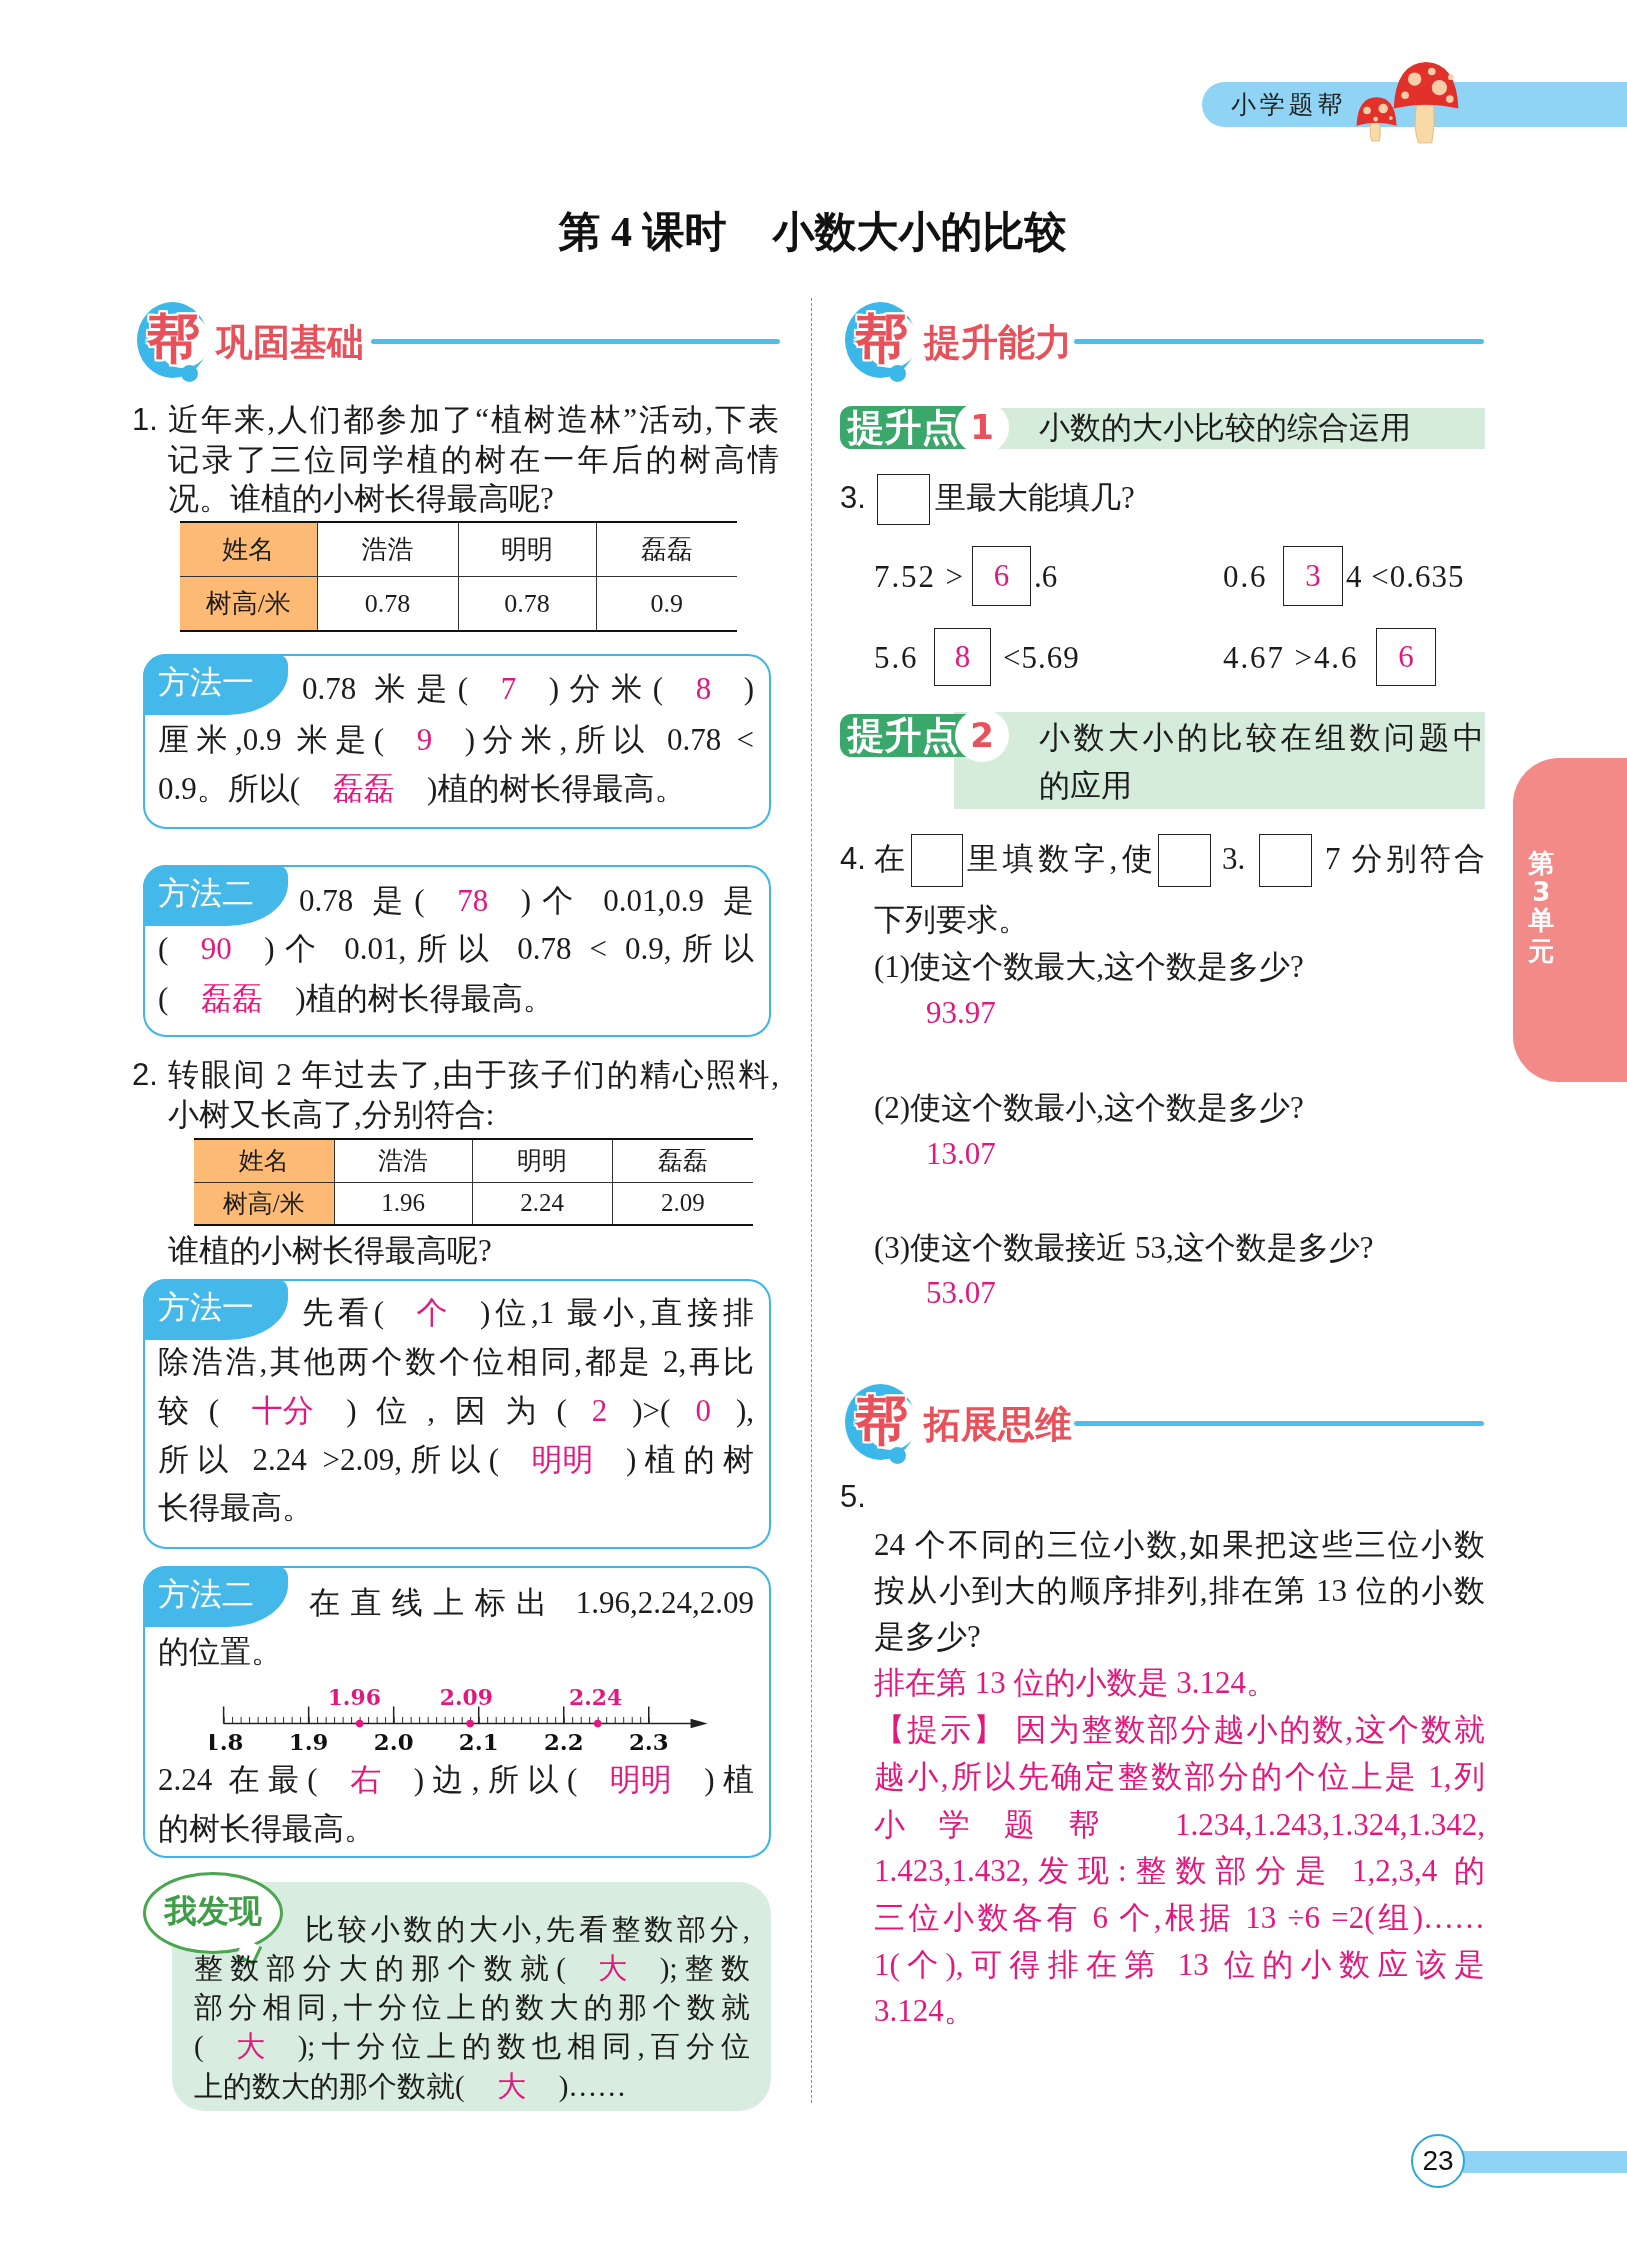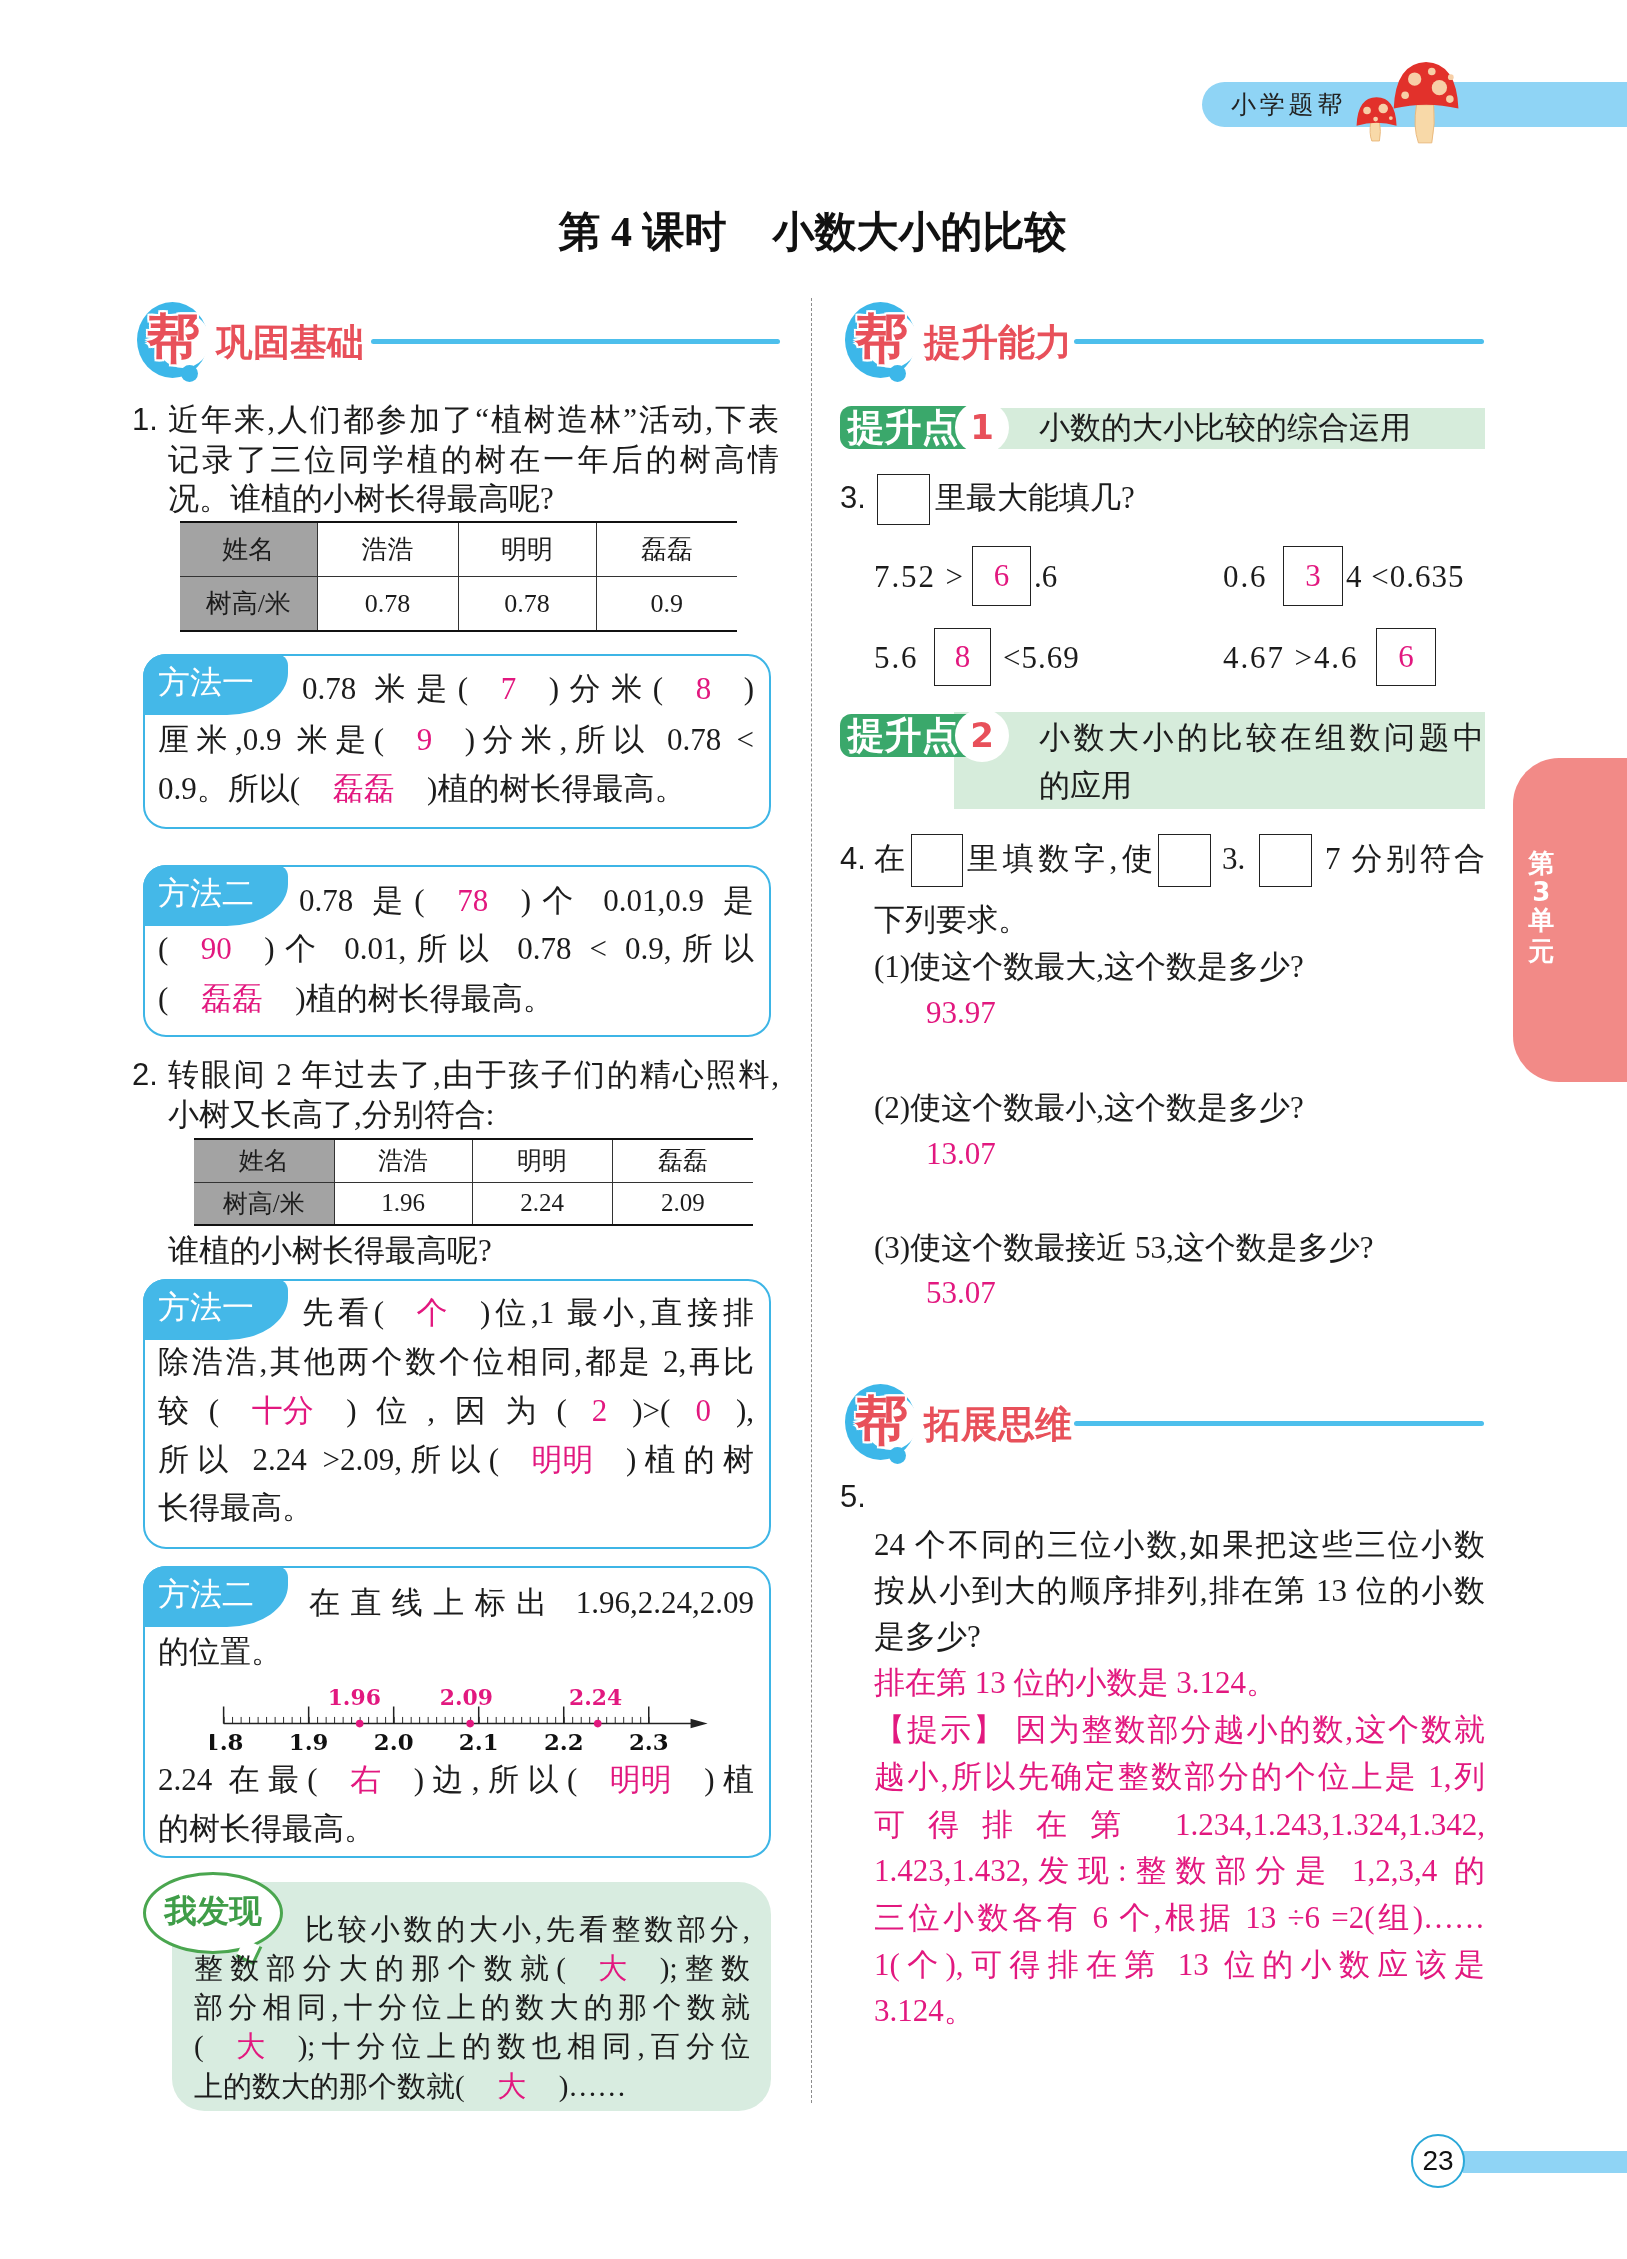--- a/index.html
+++ b/index.html
@@ -26,21 +26,21 @@
 .sec-ring::after{content:"";position:absolute;left:44px;top:63px;width:17px;height:17px;border-radius:50%;background:#3cb7e9}
 .sec-badge{left:9.6px;top:13.4px;font-size:54px;line-height:63px;font-weight:bold;color:#e8505a;font-family:"DejaVu Sans",sans-serif;
   text-shadow:1.9px 0 #fff,-1.9px 0 #fff,0 1.9px #fff,0 -1.9px #fff,1.9px 1.9px #fff,-1.9px -1.9px #fff,1.9px -1.9px #fff,-1.9px 1.9px #fff}
 .sec-label{left:79px;top:26px;font-size:37px;line-height:46px;font-weight:bold;color:#e8505a;font-family:"DejaVu Sans",sans-serif;white-space:nowrap}
 .sec-rule{top:45px;height:4.8px;background:#4dbfec;border-radius:2.9px}
 
 .divider{border-left:1.9px dashed #8c8c8c;width:0}
 
 .tbl{position:absolute;border-collapse:collapse;table-layout:fixed;border-top:2.9px solid #111;border-bottom:2.9px solid #111}
 .tbl td{text-align:center;border-left:1.4px solid #333;font-size:26px;padding:0;white-space:nowrap}
-.tbl td:first-child{border-left:none;background:#a3a3a3}
+.tbl td:first-child{border-left:none;background:#fdba74}
 .tbl tr+tr td{border-top:1.4px solid #333}
 
 .mbox{border:2.4px solid #3db5e6;border-radius:23px;background:#fff}
 .mlabel{left:-2.4px;top:-2.4px;width:145px;height:61px;background:#44b8e8;color:#fff;font-size:32px;line-height:57px;padding-left:15.3px;
   border-radius:23px 11.5px 61px 0 / 23px 11.5px 42px 0;font-family:"DejaVu Sans",sans-serif;white-space:nowrap}
 
 .disc-box{background:#d8ece0;border-radius:32.5px}
 .bubble{background:#fff;border:3.3px solid #4aa64f;border-radius:50%;color:#3f9d48;font-weight:bold;font-size:32.5px;font-family:"DejaVu Sans",sans-serif;text-align:center;line-height:73px}
 .bubble::after{content:"";position:absolute;right:21px;bottom:-10.5px;width:17px;height:17px;background:#fff;border-right:3.3px solid #4aa64f;border-bottom:3.3px solid #4aa64f;transform:rotate(25deg)}
 
@@ -301,21 +301,21 @@
   </div>
 
   <div class="qnum" style="left:840px;top:1473px">5.</div>
   <div class="ln" style="left:874px;top:1521px;width:611px">24 个不同的三位小数,如果把这些三位小数</div>
   <div class="ln" style="left:874px;top:1567px;width:611px">按从小到大的顺序排列,排在第 13 位的小数</div>
   <div class="ln l" style="left:874px;top:1613px;width:611px">是多少?</div>
 
   <div class="ln l pink" style="left:874px;top:1659px;width:611px">排在第 13 位的小数是 3.124。</div>
   <div class="ln pink" style="left:874px;top:1706px;width:611px">【提示】 因为整数部分越小的数,这个数就</div>
   <div class="ln pink" style="left:874px;top:1753px;width:611px">越小,所以先确定整数部分的个位上是 1,列</div>
-  <div class="ln pink" style="left:874px;top:1801px;width:611px">可得排在第 1.234,1.243,1.324,1.342,</div>
+  <div class="ln pink" style="left:874px;top:1801px;width:611px">小学题帮 1.234,1.243,1.324,1.342,</div>
   <div class="ln pink" style="left:874px;top:1847px;width:611px">1.423,1.432,发现:整数部分是 1,2,3,4 的</div>
   <div class="ln pink" style="left:874px;top:1894px;width:611px">三位小数各有 6 个,根据 13 ÷6 =2(组)……</div>
   <div class="ln pink" style="left:874px;top:1941px;width:611px">1(个),可得排在第 13 位的小数应该是</div>
   <div class="ln l pink" style="left:874px;top:1987px;width:611px">3.124。</div>
 
   <div class="a side-tab" style="left:1513px;top:758px;width:115px;height:324px"></div>
   <div class="a side-char" style="left:1525px;top:849px">第</div>
   <div class="a side-char" style="left:1525px;top:878px">3</div>
   <div class="a side-char" style="left:1525px;top:906px">单</div>
   <div class="a side-char" style="left:1525px;top:937px">元</div>

